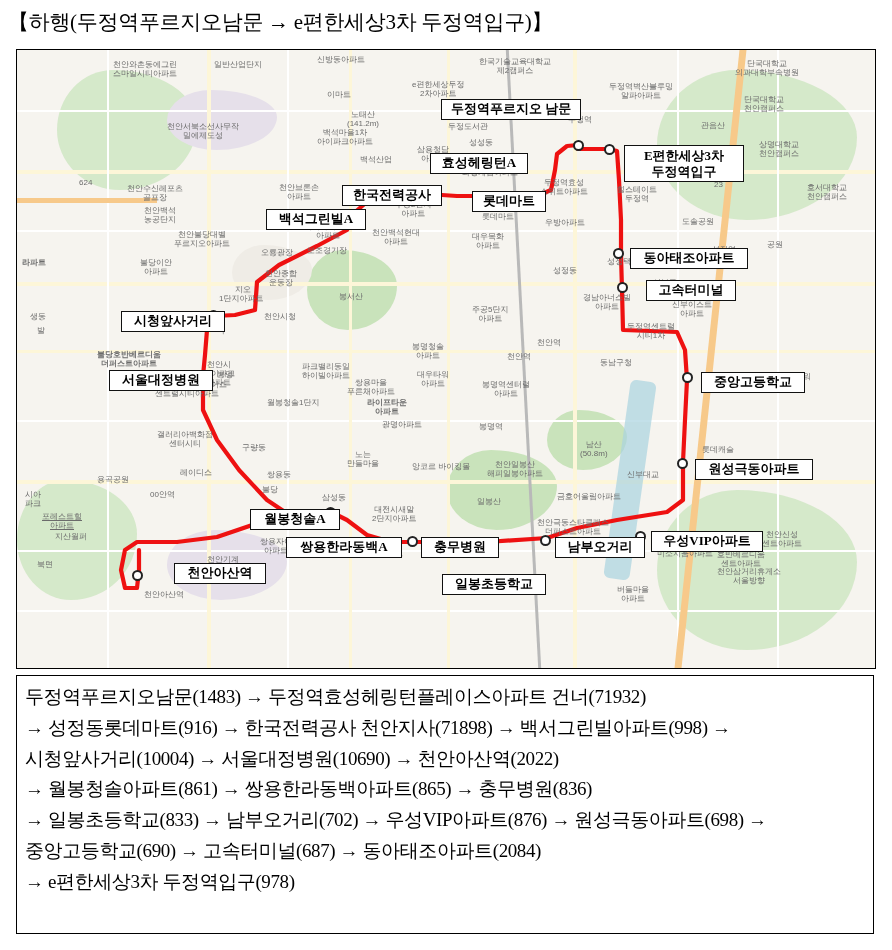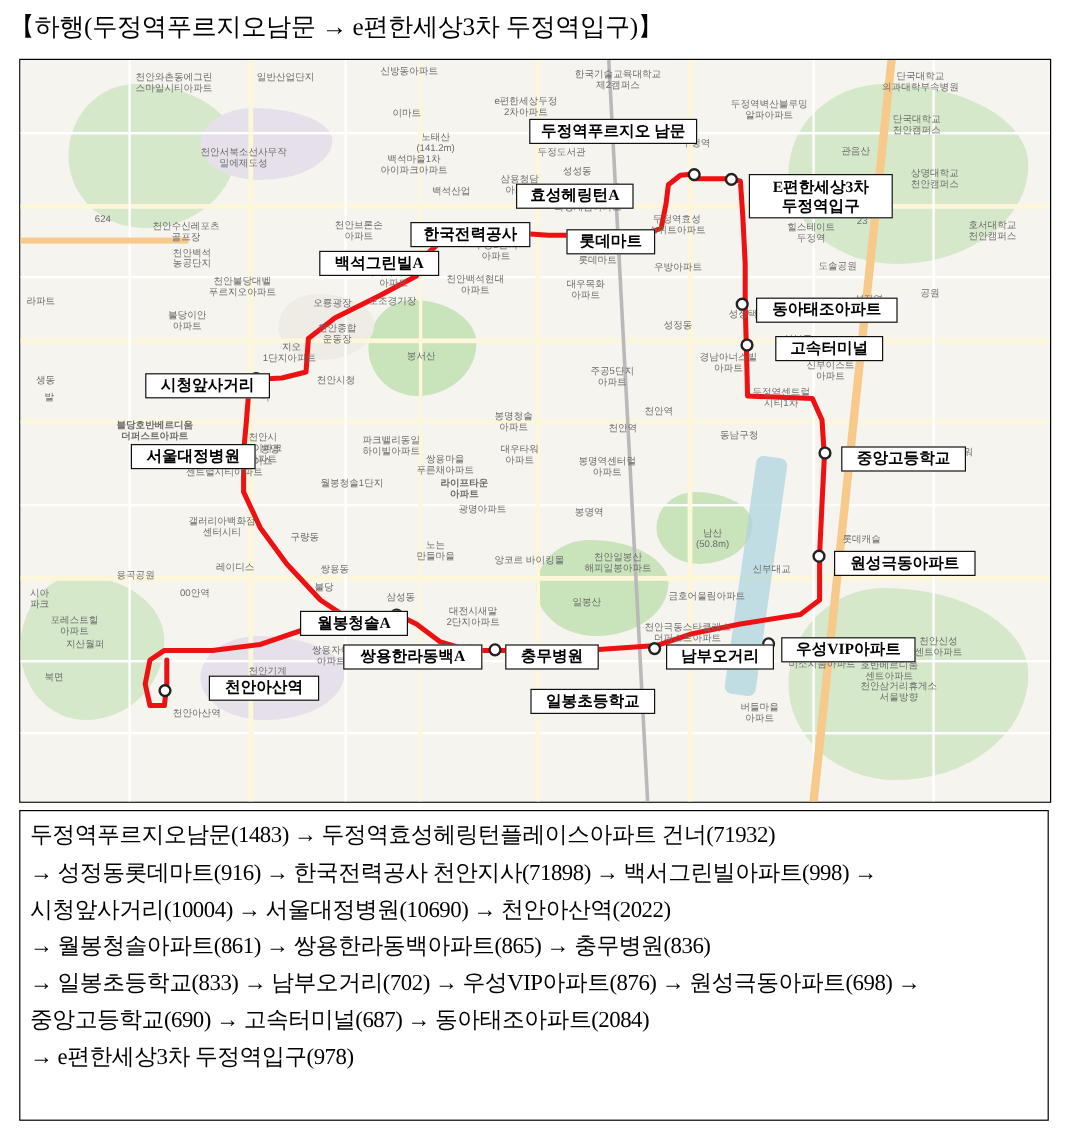--- a/index.html
+++ b/index.html
@@ -167,49 +167,49 @@
           <div class="mt" style="left: 300px; top: 78px;">백석마을1차<br>아이파크아파트</div>
           <div class="mt" style="left: 400px; top: 95px;">삼용청담<br>아파트</div>
           <div class="mt" style="left: 452px; top: 88px;">성성동</div>
           <div class="mt" style="left: 742px; top: 90px;">상명대학교<br>천안캠퍼스</div>
           <div class="mt" style="left: 343px; top: 105px;">백석산업</div>
           <div class="mt" style="left: 445px; top: 118px;">화성계림아파트</div>
           <div class="mt" style="left: 62px; top: 128px;">624</div>
           <div class="mt" style="left: 110px; top: 134px;">천안수신레포츠<br>골프장</div>
           <div class="mt" style="left: 262px; top: 133px;">천안브론손<br>아파트</div>
           <div class="mt" style="left: 523px; top: 128px;">두정역효성<br>스위트아파트</div>
-          <div class="mt" style="left: 600px; top: 135px; margin-left: 39px;">힐스테이트<br>두정역</div>
+          <div class="mt" style="left: 600px; top: 135px;">힐스테이트<br>두정역</div>
           <div class="mt" style="left: 697px; top: 130px;">23</div>
           <div class="mt" style="left: 790px; top: 133px;">호서대학교<br>천안캠퍼스</div>
           <div class="mt" style="left: 127px; top: 156px;">천안백석<br>농공단지</div>
           <div class="mt" style="left: 378px; top: 150px;">주공2단지<br>아파트</div>
           <div class="mt" style="left: 465px; top: 162px;">롯데마트</div>
           <div class="mt" style="left: 528px; top: 168px;">우방아파트</div>
           <div class="mt" style="left: 665px; top: 167px;">도솔공원</div>
           <div class="mt" style="left: 157px; top: 180px;">천안불당대벨<br>푸르지오아파트</div>
           <div class="mt" style="left: 287px; top: 172px;">백석아이파크<br>아파트</div>
           <div class="mt" style="left: 355px; top: 178px;">천안백석현대<br>아파트</div>
           <div class="mt" style="left: 455px; top: 182px;">대우목화<br>아파트</div>
           <div class="mt" style="left: 695px; top: 195px;">성정역</div>
           <div class="mt" style="left: 750px; top: 190px;">공원</div>
-          <div class="mt" style="left: 5px; top: 196px;">라파트</div>
+          <div class="mt" style="left: 5px; top: 208px; font-weight: bold;">라파트</div>
           <div class="mt" style="left: 244px; top: 198px;">오룡광장</div>
           <div class="mt" style="left: 290px; top: 196px;">보조경기장</div>
           <div class="mt" style="left: 590px; top: 207px;">성정택지</div>
           <div class="mt" style="left: 123px; top: 208px;">불당이안<br>아파트</div>
           <div class="mt" style="left: 248px; top: 219px;">천안종합<br>운동장</div>
           <div class="mt" style="left: 536px; top: 216px;">성정동</div>
           <div class="mt" style="left: 636px; top: 228px;">신부동</div>
           <div class="mt" style="left: 218px; top: 235px;">지오</div>
           <div class="mt" style="left: 202px; top: 244px;">1단지아파트</div>
           <div class="mt" style="left: 322px; top: 242px;">봉서산</div>
           <div class="mt" style="left: 566px; top: 243px;">경남아너스빌<br>아파트</div>
           <div class="mt" style="left: 655px; top: 250px;">신부이스트<br>아파트</div>
           <div class="mt" style="left: 247px; top: 262px;">천안시청</div>
-          <div class="mt" style="left: 455px; top: 255px; margin-left: 20px;">주공5단지<br>아파트</div>
+          <div class="mt" style="left: 455px; top: 255px;">주공5단지<br>아파트</div>
           <div class="mt" style="left: 200px; top: 276px;">마</div>
           <div class="mt" style="left: 610px; top: 272px;">두정역센트럴<br>시티1차</div>
           <div class="mt" style="left: 13px; top: 262px;">생동</div>
           <div class="mt" style="left: 20px; top: 276px;">발</div>
           <div class="mt" style="left: 80px; top: 300px; font-weight: bold;">불당호반베르디움<br>더퍼스트아파트</div>
           <div class="mt" style="left: 200px; top: 300px; margin-top: 20px;">봉명</div>
           <div class="mt" style="left: 186px; top: 310px;">천안시<br>아이파크<br>아파트</div>
           <div class="mt" style="left: 395px; top: 292px;">봉명청솔<br>아파트</div>
           <div class="mt" style="left: 520px; top: 288px;">천안역</div>
           <div class="mt" style="left: 583px; top: 308px;">동남구청</div>
@@ -237,21 +237,21 @@
           <div class="mt" style="left: 80px; top: 425px;">용곡공원</div>
           <div class="mt" style="left: 163px; top: 418px;">레이디스</div>
           <div class="mt" style="left: 133px; top: 440px;">00안역</div>
           <div class="mt" style="left: 305px; top: 443px;">삼성동</div>
           <div class="mt" style="left: 460px; top: 447px;">일봉산</div>
           <div class="mt" style="left: 540px; top: 442px;">금호어울림아파트</div>
           <div class="mt" style="left: 8px; top: 440px;">시아<br>파크</div>
           <div class="mt" style="left: 270px; top: 460px;">쌍용2단지<br>아파트</div>
           <div class="mt" style="left: 355px; top: 455px;">대전시새말<br>2단지아파트</div>
           <div class="mt" style="left: 520px; top: 468px;">천안극동스타클래스<br>더퍼스트아파트</div>
-          <div class="mt" style="left: 25px; top: 462px;">포레스트힐<br>아파트</div>
+          <div class="mt" style="left: 25px; top: 462px; text-decoration: underline;">포레스트힐<br>아파트</div>
           <div class="mt" style="left: 38px; top: 482px;">지산월퍼</div>
           <div class="mt" style="left: 243px; top: 487px;">쌍용자이<br>아파트</div>
           <div class="mt" style="left: 330px; top: 490px;">초원마을<br>그린두운아파트</div>
           <div class="mt" style="left: 640px; top: 490px;">천안신성<br>미소지움아파트</div>
           <div class="mt" style="left: 745px; top: 480px;">천안신성<br>센트아파트</div>
           <div class="mt" style="left: 20px; top: 510px;">북면</div>
           <div class="mt" style="left: 190px; top: 505px;">천안기계<br>공단단지</div>
           <div class="mt" style="left: 700px; top: 517px;">천안삼거리휴게소<br>서울방향</div>
           <div class="mt" style="left: 127px; top: 540px;">천안아산역</div>
           <div class="mt" style="left: 600px; top: 535px;">버들마을<br>아파트</div>

